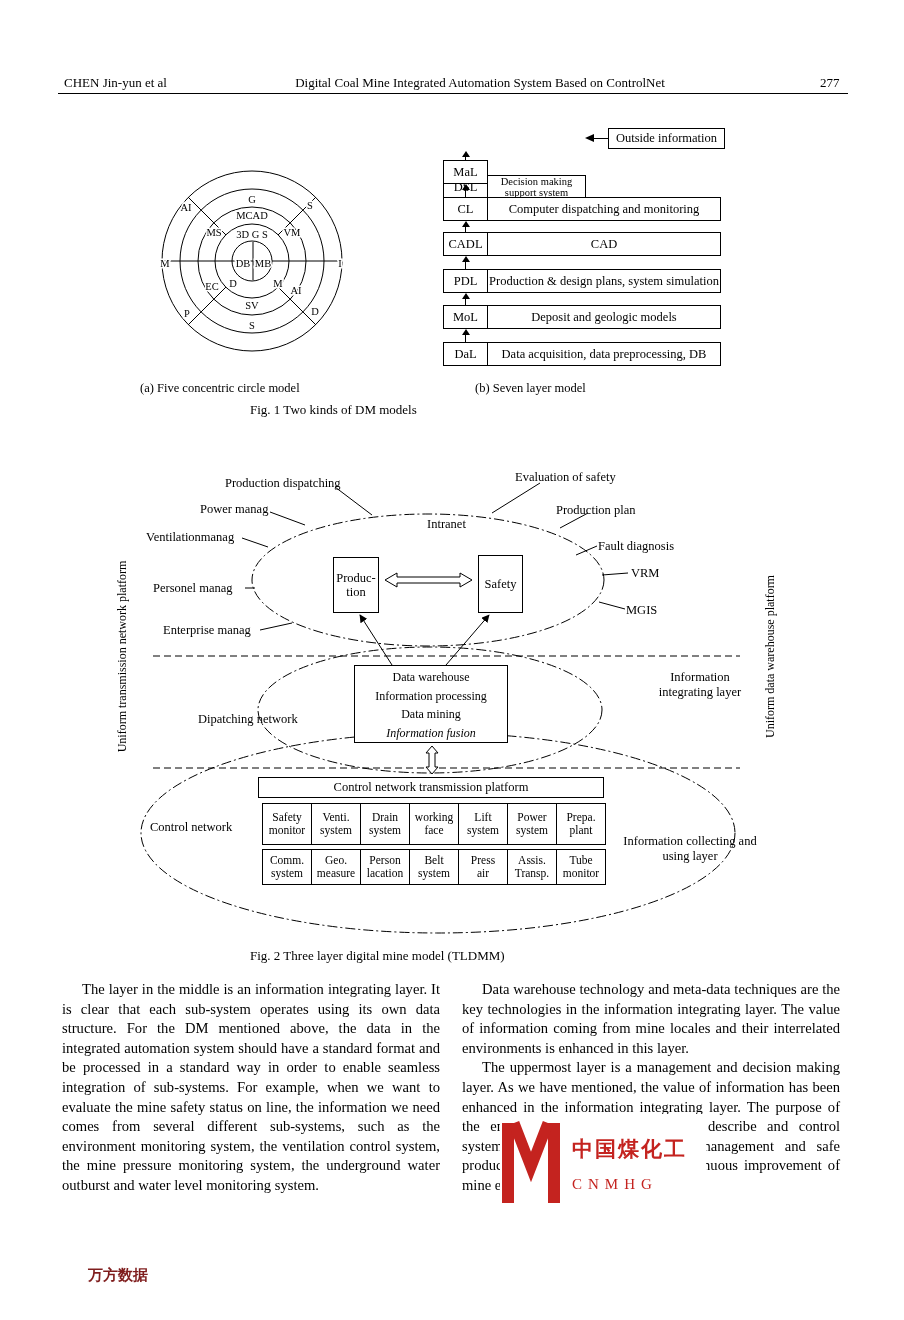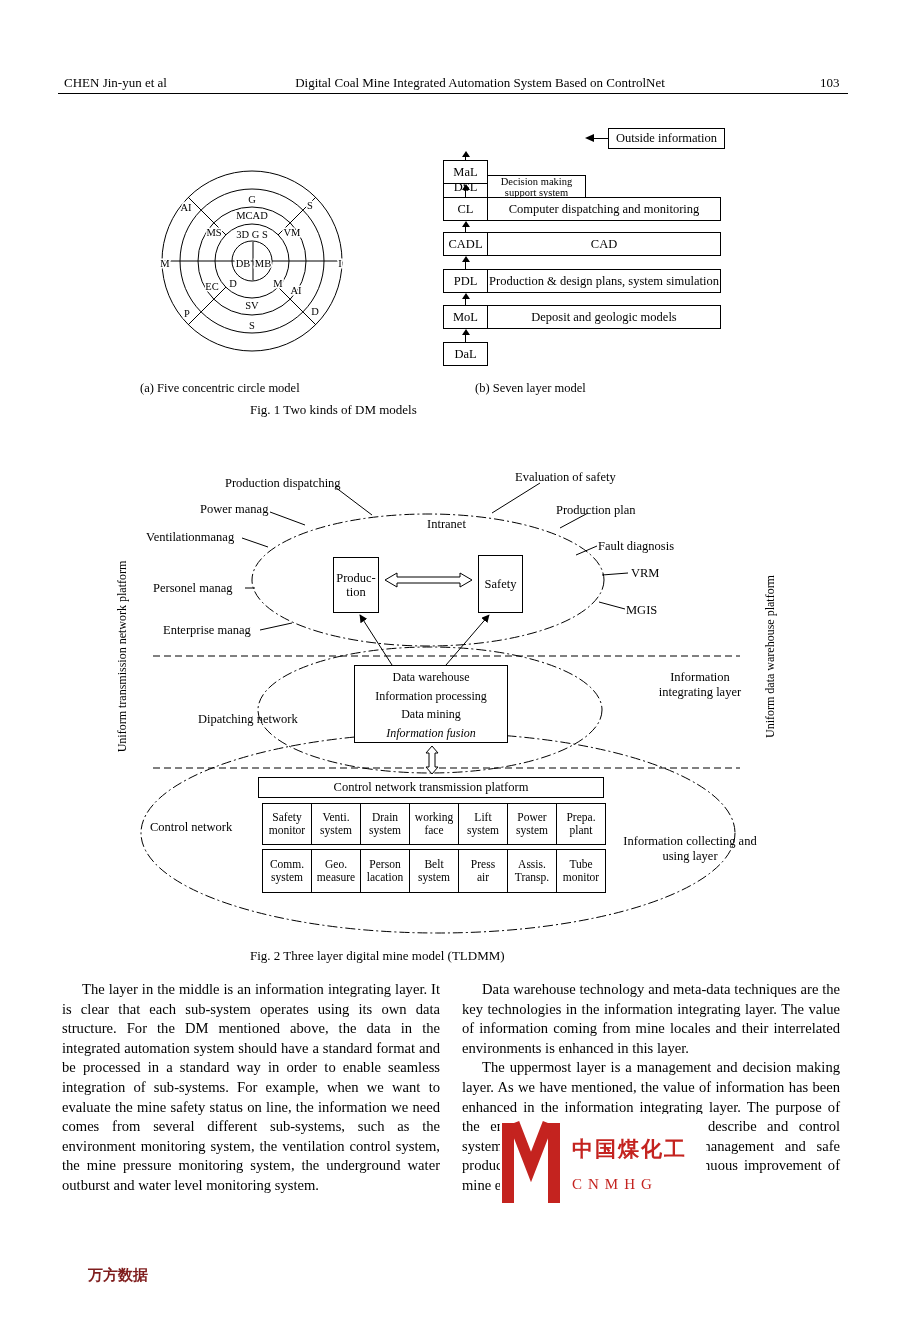--- a/index.html
+++ b/index.html
@@ -26,21 +26,21 @@
   .f2{position:absolute;font-size:12.5px;}
   .bx{border:1px solid #000;background:#fff;box-sizing:border-box;}
   .cellbox{display:flex;align-items:center;justify-content:center;text-align:center;}
   .vax{position:absolute;width:240px;text-align:center;font-size:12px;transform:rotate(-90deg);}
   .grow{position:absolute;display:flex;}
   .gcell{width:50px;border:1px solid #000;background:#fff;box-sizing:border-box;
          display:flex;align-items:center;justify-content:center;text-align:center;
          font-size:11.5px;line-height:1.12;white-space:pre-line;}
   .gcell + .gcell{margin-left:-1px;}
   .r1 .gcell{height:42px;}
-  .r2 .gcell{height:44px;}
+  .r2 .gcell{height:36px;}
   
   .cap{position:absolute;font-size:12.5px;text-align:left;}
   
   .col{position:absolute;width:378px;font-size:14.6px;line-height:19.6px;text-align:justify;}
   .col p{margin:0;text-indent:20px;}
   
   svg text{font-family:"Liberation Serif", serif;font-size:10.5px;text-anchor:middle;
            paint-order:stroke;stroke:#fff;stroke-width:3px;fill:#000;}
   .wm{position:absolute;left:500px;top:1114px;width:206px;height:100px;background:#fff;
       display:flex;align-items:center;}
@@ -78,21 +78,21 @@
   <line x1="242" y1="538" x2="268" y2="547" stroke="#000"></line>
   <line x1="597" y1="546" x2="576" y2="555" stroke="#000"></line>
   <line x1="245" y1="588" x2="255" y2="588" stroke="#000"></line>
   <line x1="628" y1="573" x2="602" y2="575" stroke="#000"></line>
   <line x1="625" y1="609" x2="599" y2="602" stroke="#000"></line>
   <line x1="260" y1="630" x2="292" y2="623" stroke="#000"></line>
 </svg>
 
 <div class="abs hdr nw" style="left:64px;top:75px;">CHEN Jin-yun et al</div>
 <div class="abs hdr ctr" style="left:200px;top:75px;width:560px;">Digital Coal Mine Integrated Automation System Based on ControlNet</div>
-<div class="abs hdr" style="left:820px;top:75px;">103</div>
+<div class="abs hdr" style="left:820px;top:75px;">277</div>
 <div class="rule" style="left:58px;top:93px;width:790px;"></div>
 
 <svg class="abs" style="left:152px;top:158px;" width="200" height="212" viewBox="0 0 200 212">
   <circle cx="100" cy="103" r="90" fill="none" stroke="#000"></circle>
   <circle cx="100" cy="103" r="72" fill="none" stroke="#000"></circle>
   <circle cx="100" cy="103" r="54" fill="none" stroke="#000"></circle>
   <circle cx="100" cy="103" r="37" fill="none" stroke="#000"></circle>
   <circle cx="100" cy="103" r="20" fill="none" stroke="#000"></circle>
   <line x1="10" y1="103" x2="190" y2="103" stroke="#000"></line>
   <line x1="101" y1="84" x2="101" y2="122" stroke="#000"></line>
@@ -144,20 +144,21 @@
 <div class="l7" style="left:443px;top:269px;">
   <div class="l7a">PDL</div>
   <div class="l7d wWide">Production &amp; design plans, system simulation</div>
 </div>
 <div class="l7" style="left:443px;top:305px;">
   <div class="l7a">MoL</div>
   <div class="l7d wWide">Deposit and geologic models</div>
 </div>
 <div class="l7" style="left:443px;top:342px;">
   <div class="l7a">DaL</div>
+  <div class="l7d wWide">Data acquisition, data preprocessing, DB</div>
 </div>
 
 <div class="ua" style="top:151px;height:9px;">
     <div class="h"></div>
     <div class="s"></div>
   </div>
 <div class="ua" style="top:184px;height:13px;">
     <div class="h"></div>
     <div class="s"></div>
   </div>

